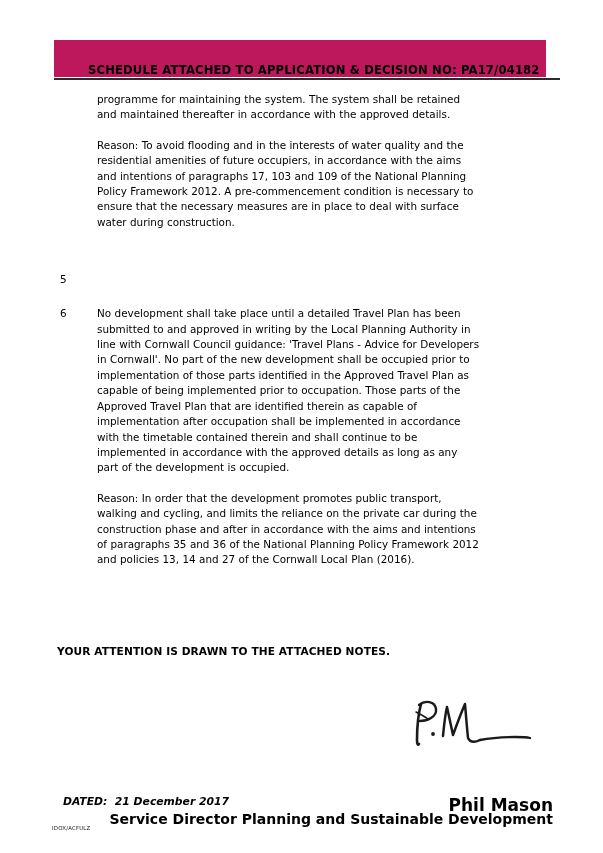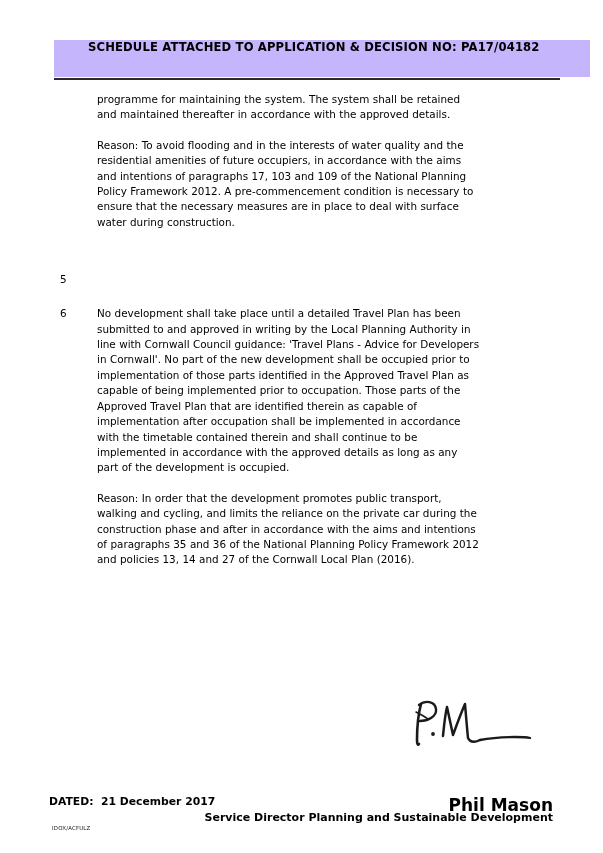--- a/index.html
+++ b/index.html
@@ -20,25 +20,25 @@
     position: absolute;
     inset: 0;
     background: #ffffff;
   }
 
   
   .header-band {
     position: absolute;
     left: 54px;
     top: 40px;
-    width: 536px;
+    width: 492px;
     height: 37px;
-    background: #c4b5fd;
+    background: #be185d;
     display: flex;
-    align-items: flex-start;
+    align-items: flex-end;
   }
   .header-title {
     font-size: 11.6px;
     font-weight: bold;
     letter-spacing: 0.15px;
     padding-left: 34px;
     white-space: nowrap;
   }
   .header-rule {
     position: absolute;
@@ -100,39 +100,40 @@
     left: 404px;
     top: 690px;
     width: 150px;
     height: 75px;
   }
   .signature svg { display: block; }
 
   
   .footer-dated {
     position: absolute;
-    left: 49px;
+    left: 63px;
     top: 795px;
     font-size: 10.8px;
     font-weight: bold;
     white-space: pre;
+    font-style: italic;
   }
   .footer-name {
     position: absolute;
     right: 50px;
     top: 795px;
     font-size: 17px;
     font-weight: bold;
     white-space: nowrap;
   }
   .footer-role {
     position: absolute;
     right: 50px;
     top: 811px;
-    font-size: 11px;
+    font-size: 14px;
     font-weight: bold;
     white-space: nowrap;
     text-align: center;
   }
   .footer-ref {
     position: absolute;
     left: 52px;
     top: 825px;
     font-size: 5.4px;
     letter-spacing: 0.2px;
@@ -169,20 +170,21 @@
 
     <div class="block">
       <span class="num">6</span>
       <p class="para">No development shall take place until a detailed Travel Plan has been submitted to and approved in writing by the Local Planning Authority in line with Cornwall Council guidance: 'Travel Plans - Advice for Developers in Cornwall'.  No part of the new development shall be occupied prior to implementation of those parts identified in the Approved Travel Plan as capable of being implemented prior to occupation.  Those parts of the Approved Travel Plan that are identified therein as capable of implementation after occupation shall be implemented in accordance with the timetable contained therein and shall continue to be implemented in accordance with the approved details as long as any part of the development is occupied.</p>
       <div class="gap-sm"></div>
       <p class="para">Reason: In order that the development promotes public transport, walking and cycling, and limits the reliance on the private car during the construction phase and after in accordance with the aims and intentions of paragraphs 35 and 36 of the National Planning Policy Framework 2012 and policies 13, 14 and 27 of the Cornwall Local Plan (2016).</p>
     </div>
 
   </div>
 
+  <div class="attention">YOUR ATTENTION IS DRAWN TO THE ATTACHED NOTES.</div>
 
   <div class="signature">
     <svg width="150" height="75" viewBox="0 0 150 75">
       <g fill="none" stroke="#1a1a1a" stroke-linecap="round" stroke-linejoin="round">
         <path d="M17 14 C14 25, 13 38, 13 50 C13 54, 14 56, 15 54" stroke-width="2.6"></path>
         <path d="M15 15 C21 10, 31 11, 32 19 C33 27, 23 31, 16 31" stroke-width="2.4"></path>
         <path d="M12 22 C16 24, 20 26, 24 29" stroke-width="1.5"></path>
         <circle cx="29" cy="44" r="1.9" fill="#1a1a1a" stroke="none"></circle>
         <path d="M39 46 C40 36, 41 25, 43 17 C45 26, 47 36, 49 45 C53 34, 57 23, 61 14 C62 26, 63 38, 64 48 C66 52, 70 53, 76 50" stroke-width="2.5"></path>
         <path d="M76 50 C86 48, 98 47, 111 47 C117 47, 122 47, 126 48" stroke-width="2.3"></path>

